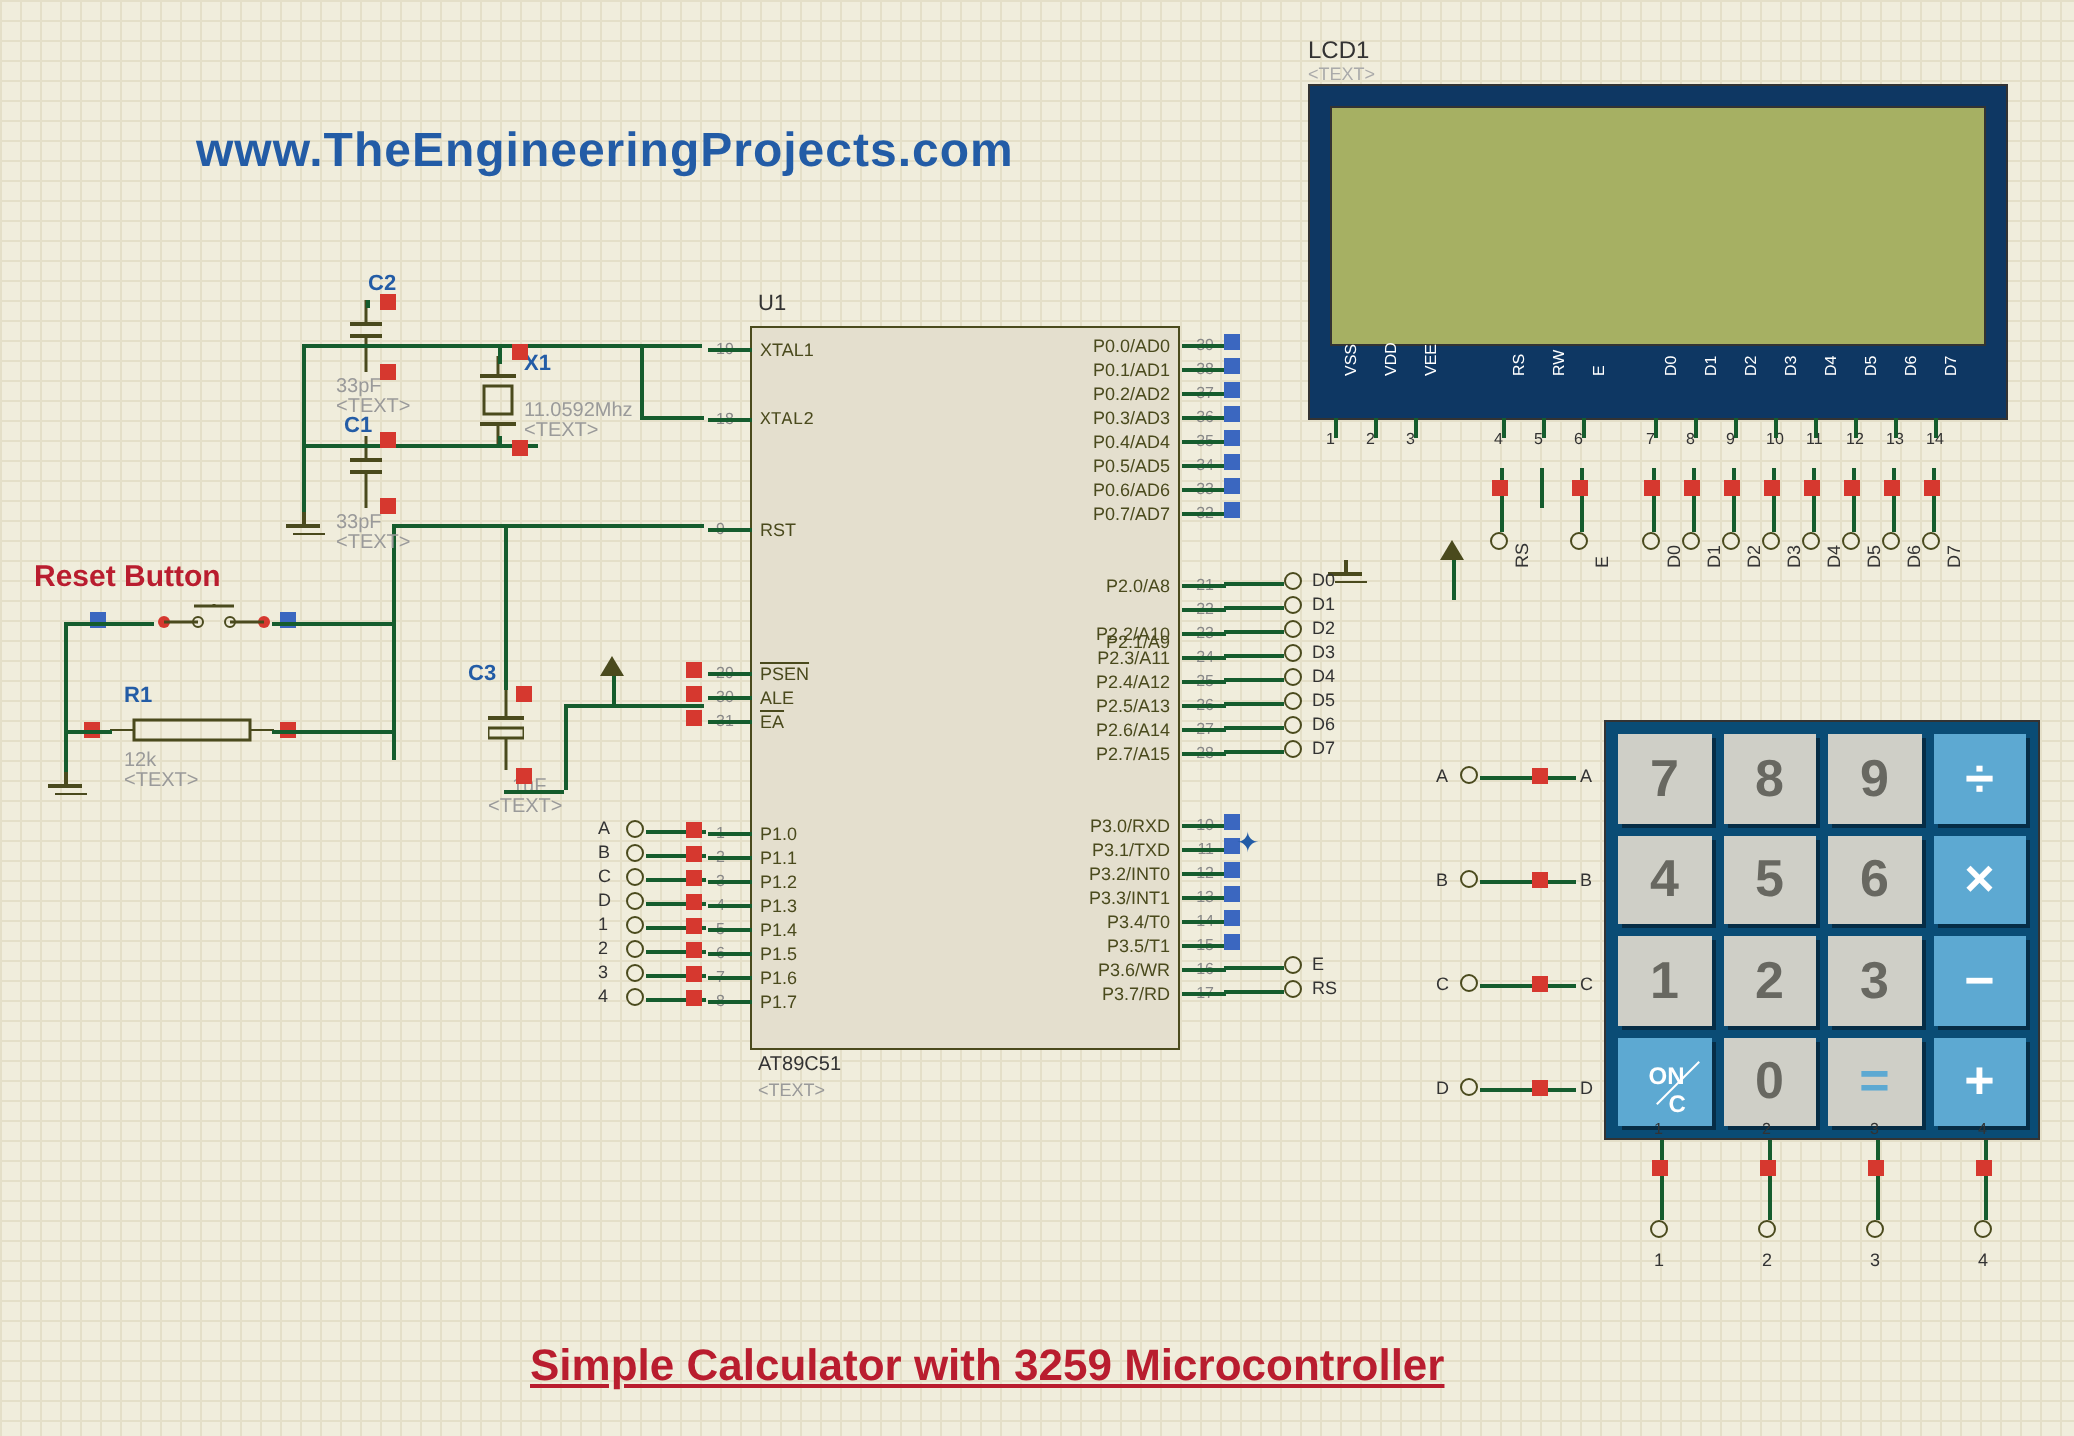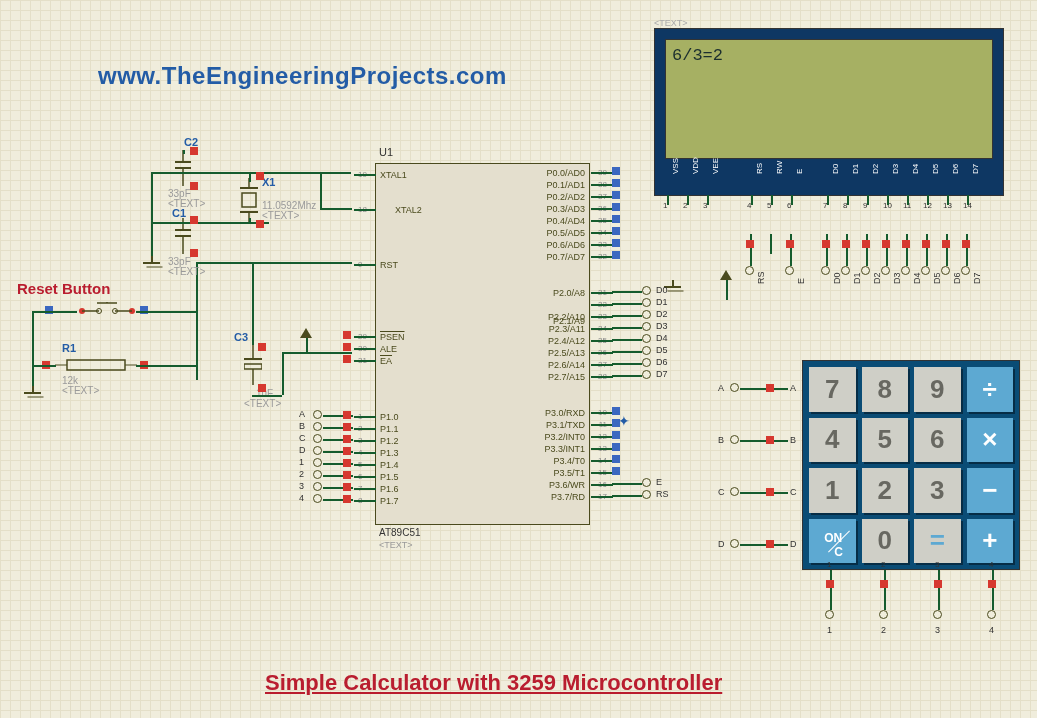--- a/index.html
+++ b/index.html
@@ -203,21 +203,21 @@
 
 <div class="abs mcu" style="left:375px; top:163px;">
   <div class="mcu-ref">U1</div>
   <div class="mcu-part">AT89C51</div>
   <div class="mcu-txt">&lt;TEXT&gt;</div>
   <div id="mcu-left">
       <div class="mcu-num" style="left: -18px; top: 6px;">19</div>
       <div class="mcu-pin" style="left: 4px; top: 6px;">XTAL1</div>
       <div class="wire-h" style="left: -22px; top: 10px; width: 22px;"></div>
       <div class="mcu-num" style="left: -18px; top: 41px;">18</div>
-      <div class="mcu-pin" style="left: 19px; top: 41px;">XTAL2</div>
+      <div class="mcu-pin" style="left: 4px; top: 41px; font-family: Liberation Mono, monospace;">XTAL2</div>
       <div class="wire-h" style="left: -22px; top: 45px; width: 22px;"></div>
       <div class="mcu-num" style="left: -18px; top: 96px;">9</div>
       <div class="mcu-pin" style="left: 4px; top: 96px;">RST</div>
       <div class="wire-h" style="left: -22px; top: 100px; width: 22px;"></div>
       <div class="mcu-num" style="left: -18px; top: 168px;">29</div>
       <div class="mcu-pin" style="left: 4px; top: 168px; text-decoration: overline;">PSEN</div>
       <div class="wire-h" style="left: -22px; top: 172px; width: 22px;"></div>
       <div class="mcu-num" style="left: -18px; top: 180px;">30</div>
       <div class="mcu-pin" style="left: 4px; top: 180px;">ALE</div>
       <div class="wire-h" style="left: -22px; top: 184px; width: 22px;"></div>
@@ -319,24 +319,24 @@
       <div class="mcu-num" style="right: -18px; top: 316px;">16</div>
       <div class="mcu-pin" style="right: 4px; top: 316px;">P3.6/WR</div>
       <div class="wire-h" style="left: 215px; top: 320px; width: 22px;"></div>
       <div class="mcu-num" style="right: -18px; top: 328px;">17</div>
       <div class="mcu-pin" style="right: 4px; top: 328px;">P3.7/RD</div>
       <div class="wire-h" style="left: 215px; top: 332px; width: 22px;"></div>
     </div>
 </div>
 
 <div class="abs lcd-wrap" style="left:654px; top:18px;">
+  <div class="lcd-ref">LCD1</div>
   <div class="lcd-ref" style="font-size:9px;color:#aaa">&lt;TEXT&gt;</div>
   <div class="lcd-body">
     <div class="lcd-screen">
-      <div>6/3=2</div>
       <div></div>
     </div>
     <div class="lcd-pins" id="lcd-pins">
         <div class="lcd-pin-name" style="left: 16px;">VSS</div>
         <div class="lcd-pin-num" style="left: 8px;">1</div>
         <div class="wire-v" style="position: absolute; left: 12px; bottom: -10px; height: 10px;"></div>
         <div class="lcd-pin-name" style="left: 36px;">VDD</div>
         <div class="lcd-pin-num" style="left: 28px;">2</div>
         <div class="wire-v" style="position: absolute; left: 32px; bottom: -10px; height: 10px;"></div>
         <div class="lcd-pin-name" style="left: 56px;">VEE</div>

